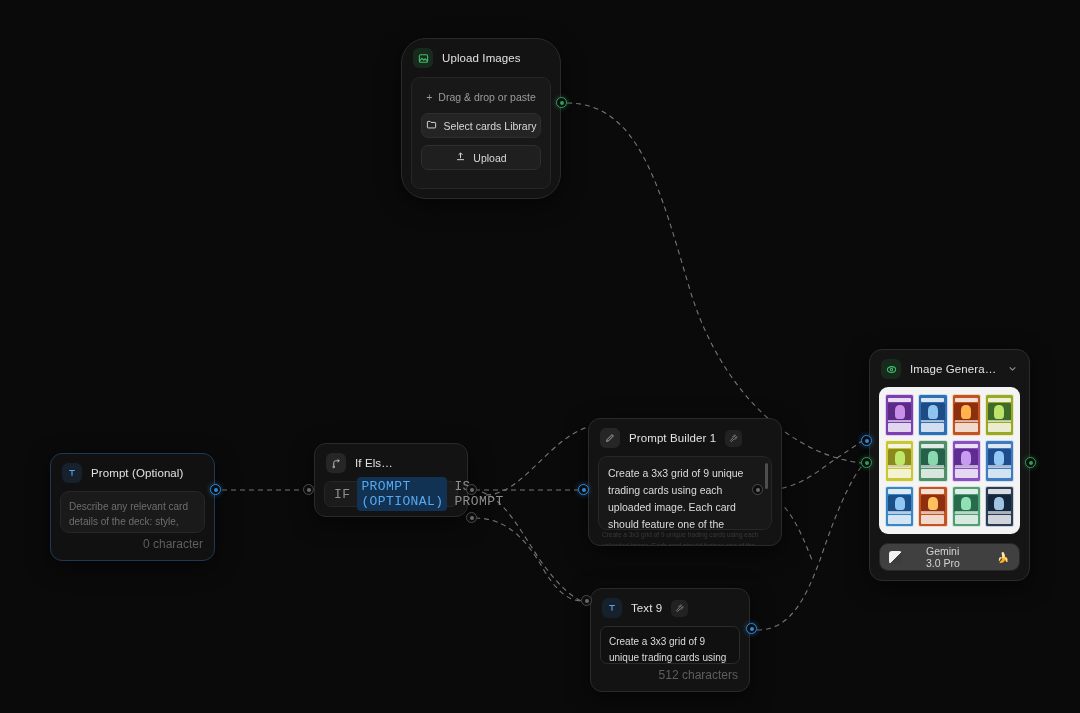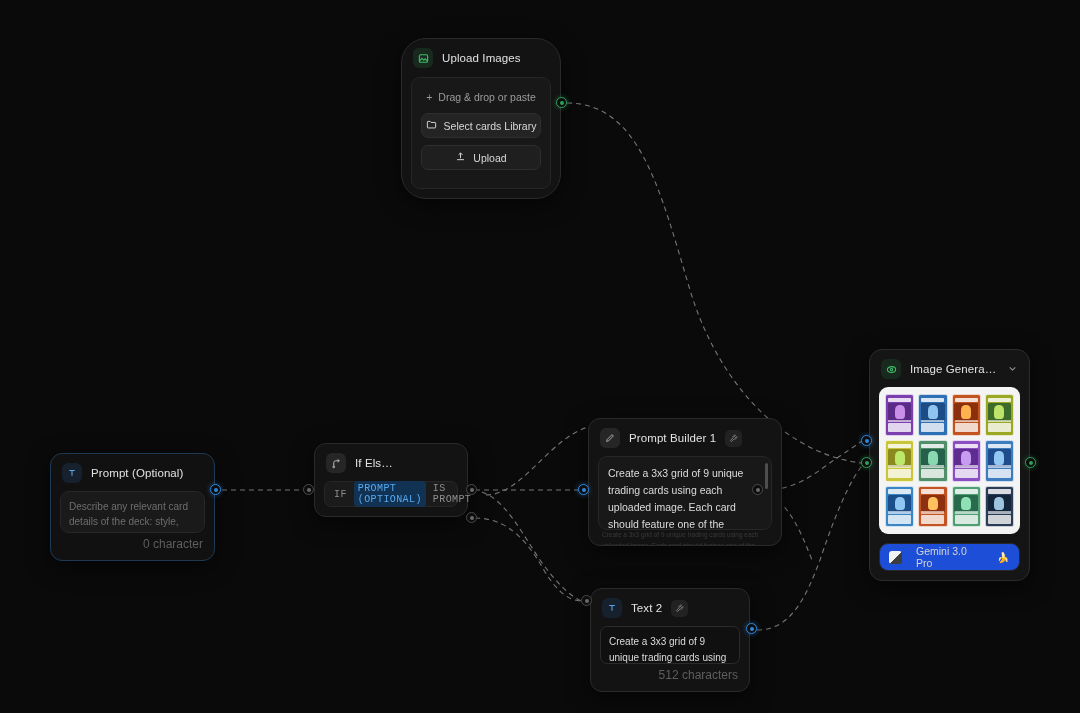--- a/index.html
+++ b/index.html
@@ -99,21 +99,21 @@
     font-size: 10px; line-height: 15px; color: #6e6e6e;
   }
   .counter { text-align: right; font-size: 12px; color: #5e5e5e; padding: 4px 2px 0 0; }
 
   
   #node-ifelse { left: 314px; top: 443px; width: 154px; }
   .cond-row {
     display: flex; align-items: center; gap: 7px;
     height: 26px; padding: 0 9px; border-radius: 7px;
     background: #1b1b1b; border: 1px solid #262626;
-    font-family: "Liberation Mono", monospace; font-size: 10px;
+    font-family: "Liberation Mono", monospace; font-size: 13px;
     color: #8d8d8d; letter-spacing: .4px; margin-bottom: 6px;
   }
   .cond-row:last-child { margin-bottom: 0; }
   .token {
     background: #123253; color: #56a9ef; border-radius: 4px;
     padding: 2px 4px; letter-spacing: .4px;
   }
 
   
   #node-pbuilder { left: 588px; top: 418px; width: 194px; }
@@ -173,23 +173,23 @@
   }
   .card .ctxt {
     position: absolute; left: 8%; right: 8%; bottom: 7%; height: 22%;
     border-radius: 1px; background: rgba(255,255,255,.78);
   }
   .card .cstat {
     position: absolute; left: 8%; right: 8%; bottom: 31%; height: 7%;
     background: rgba(255,255,255,.6);
   }
   .model-row {
-    display: flex; align-items: center; gap: 14px;
+    display: flex; align-items: center; gap: 24px;
     margin: 9px 9px 9px 9px; height: 28px; padding: 0 9px;
-    border-radius: 9px; background: #1d4ed8; border: 1px solid #272727;
+    border-radius: 9px; background: #404040; border: 1px solid #272727;
     font-size: 10.5px; color: #d4d4d4;
   }
   .model-sq {
     width: 13px; height: 13px; border-radius: 3px;
     background: linear-gradient(135deg,#f2f2f2 0 50%, #3d3d3d 50% 100%);
     flex: 0 0 auto;
   }
 </style>
 </head>
 <body>
@@ -310,21 +310,21 @@
   <div class="port port-blue" style="left:578px; top:484px;"></div>
   <div class="port port-gray" style="left:752px; top:484px;"></div>
 
   <div class="node" id="node-text2">
     <div class="node-head">
       <span class="node-icon ic-blue">
         <svg width="10" height="10" viewBox="0 0 16 16" fill="none" stroke="currentColor" stroke-width="1.7">
           <path d="M3.5 4h9M8 4v8.5"></path>
         </svg>
       </span>
-      <span class="node-title">Text 2</span>
+      <span class="node-title">Text 9</span>
       <span class="head-tool">
         <svg width="9" height="9" viewBox="0 0 16 16" fill="none" stroke="currentColor" stroke-width="1.5">
           <path d="M11.5 2.2a3.6 3.6 0 00-4.3 4.7L2.4 11.7l1.9 1.9 4.8-4.8a3.6 3.6 0 004.7-4.3L11.8 6.5 9.5 4.2z"></path>
         </svg>
       </span>
     </div>
     <div class="node-body">
       <div class="ta">Create a 3x3 grid of 9 unique trading cards using each uploaded image. Each card should feature</div>
       <div class="counter">512 characters</div>
     </div>

